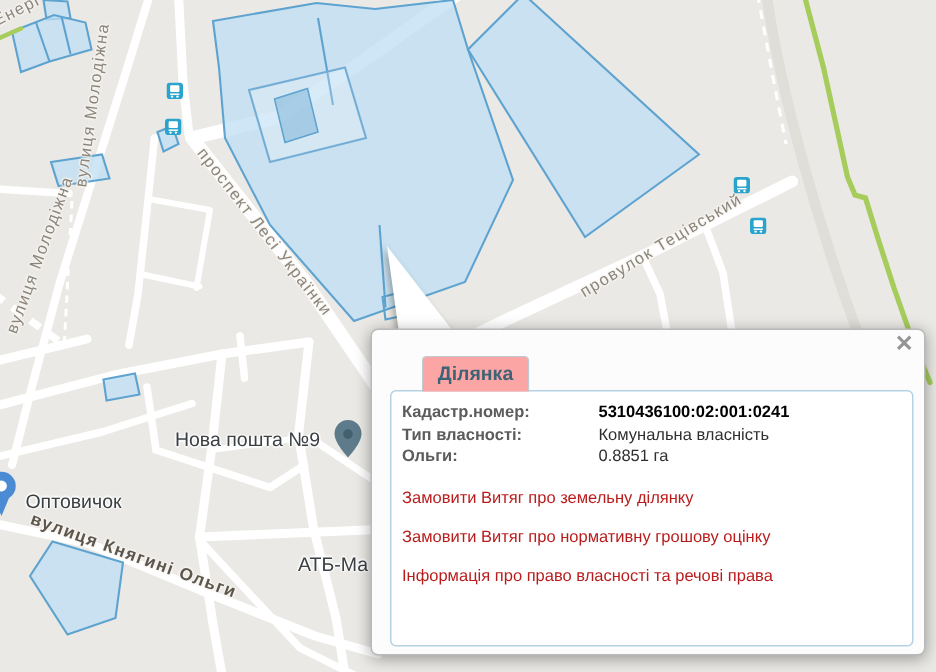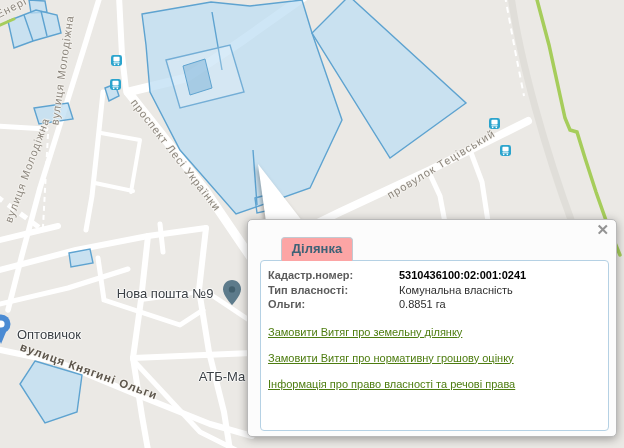--- a/index.html
+++ b/index.html
@@ -30,21 +30,21 @@
               font-size:13px;font-weight:700;color:#3e6276;cursor:pointer;}
   .popup .content{position:absolute;left:12px;top:40px;width:349px;height:171px;
                   box-sizing:border-box;border:1px solid #b5d1e4;border-radius:4px;
                   background:#fff;padding:7px 7px;font-size:11px;line-height:14.5px;
                   color:#2f2f2f;z-index:1;}
   .row .lbl{display:inline-block;width:131px;vertical-align:top;
             font-weight:700;color:#5c5c5c;}
   .row .num{font-weight:700;color:#000;}
   .links{margin-top:13px;}
   .plink{margin-bottom:11.5px;}
-  .plink a{color:#4d7c0f;text-decoration:underline;cursor:pointer;}
+  .plink a{color:#b91c1c;cursor:pointer;}
 
   .arrow{position:absolute;left:250px;top:158px;z-index:15;
          filter:drop-shadow(-2px 1px 2px rgba(0,0,0,.28));}
 </style>
 </head>
 <body>
 
 <div class="stage">
 
   <svg class="map" width="624" height="448" viewBox="0 0 624 448">

